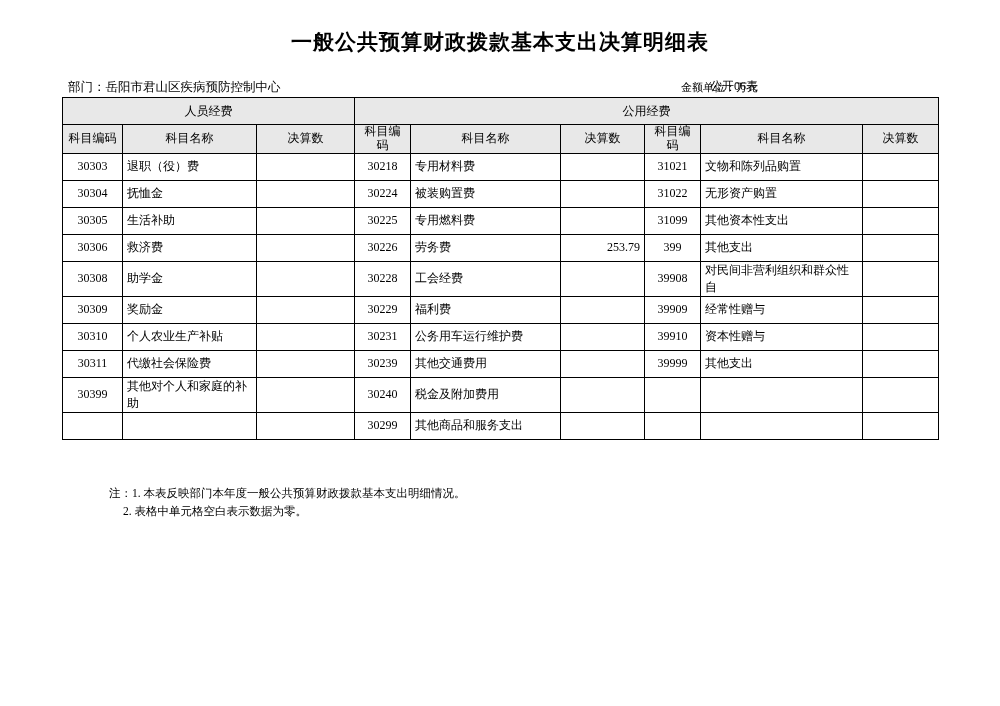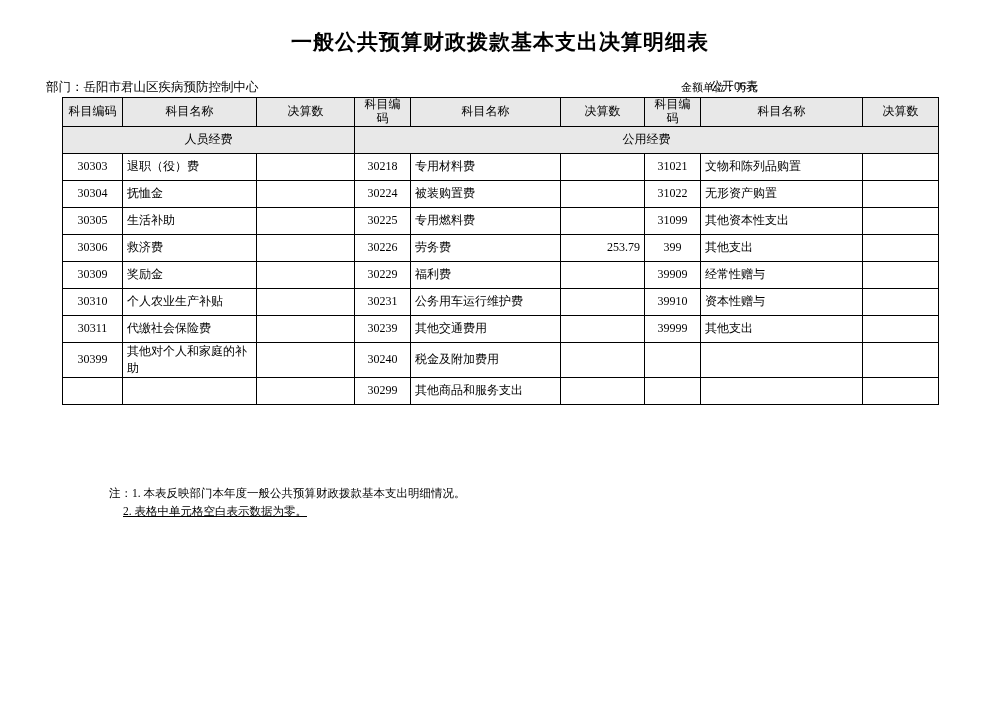--- a/index.html
+++ b/index.html
@@ -34,21 +34,21 @@
   }
   .public-code {
     position: absolute;
     right: 62px;
     top: 58px;
     font-size: 12px;
     margin-top: 20px;
   }
   .dept-line {
     position: absolute;
-    left: 46px;
+    left: 68px;
     top: 79px;
     font-size: 12.5px;
   }
   .unit-line {
     position: absolute;
     right: 62px;
     top: 80px;
     font-size: 11px;
   }
   table.main {
@@ -102,21 +102,21 @@
     text-align: center;
   }
   .notes {
     position: absolute;
     left: 62px;
     top: 484px;
     font-size: 11.5px;
     line-height: 1.6;
     margin-left: 47px;
   }
-  .notes div.n2 { padding-left: 14px; text-decoration: underline; }
+  .notes div.n2 { padding-left: 14px; }
 </style>
 </head>
 <body>
 
 <div class="page">
 
   <div class="doc-title">一般公共预算财政拨款基本支出决算明细表</div>
   <div class="public-code">公开06表</div>
   <div class="dept-line">部门：岳阳市君山区疾病预防控制中心</div>
   <div class="unit-line">金额单位：万元</div>
@@ -128,34 +128,34 @@
       <col style="width:98px">
       <col style="width:56px">
       <col style="width:150px">
       <col style="width:84px">
       <col style="width:56px">
       <col style="width:162px">
       <col style="width:76px">
     </colgroup>
     <tbody>
       <tr>
+        <td class="grouphdr" colspan="3">人员经费</td>
+        <td class="grouphdr" colspan="6">公用经费</td>
+      </tr>
+      <tr>
         <td class="colhdr">科目编码</td>
         <td class="colhdr">科目名称</td>
         <td class="colhdr">决算数</td>
         <td class="colhdr">科目编码</td>
         <td class="colhdr">科目名称</td>
         <td class="colhdr">决算数</td>
         <td class="colhdr">科目编码</td>
         <td class="colhdr">科目名称</td>
         <td class="colhdr">决算数</td>
       </tr>
-      <tr>
-        <td class="grouphdr" colspan="3">人员经费</td>
-        <td class="grouphdr" colspan="6">公用经费</td>
-      </tr>
 
       <tr>
         <td class="c-code">30303</td>
         <td class="c-name">退职（役）费</td>
         <td class="c-num"></td>
         <td class="c-code">30218</td>
         <td class="c-name">专用材料费</td>
         <td class="c-num"></td>
         <td class="c-code">31021</td>
         <td class="c-name">文物和陈列品购置</td>
@@ -188,20 +188,31 @@
         <td class="c-name">救济费</td>
         <td class="c-num"></td>
         <td class="c-code">30226</td>
         <td class="c-name">劳务费</td>
         <td class="c-num">253.79</td>
         <td class="c-code">399</td>
         <td class="c-name">其他支出</td>
         <td class="c-num"></td>
       </tr>
       <tr>
+        <td class="c-code">30308</td>
+        <td class="c-name">助学金</td>
+        <td class="c-num"></td>
+        <td class="c-code">30228</td>
+        <td class="c-name">工会经费</td>
+        <td class="c-num"></td>
+        <td class="c-code">39908</td>
+        <td class="c-name">对民间非营利组织和群众性自</td>
+        <td class="c-num"></td>
+      </tr>
+      <tr>
         <td class="c-code">30309</td>
         <td class="c-name">奖励金</td>
         <td class="c-num"></td>
         <td class="c-code">30229</td>
         <td class="c-name">福利费</td>
         <td class="c-num"></td>
         <td class="c-code">39909</td>
         <td class="c-name">经常性赠与</td>
         <td class="c-num"></td>
       </tr>

